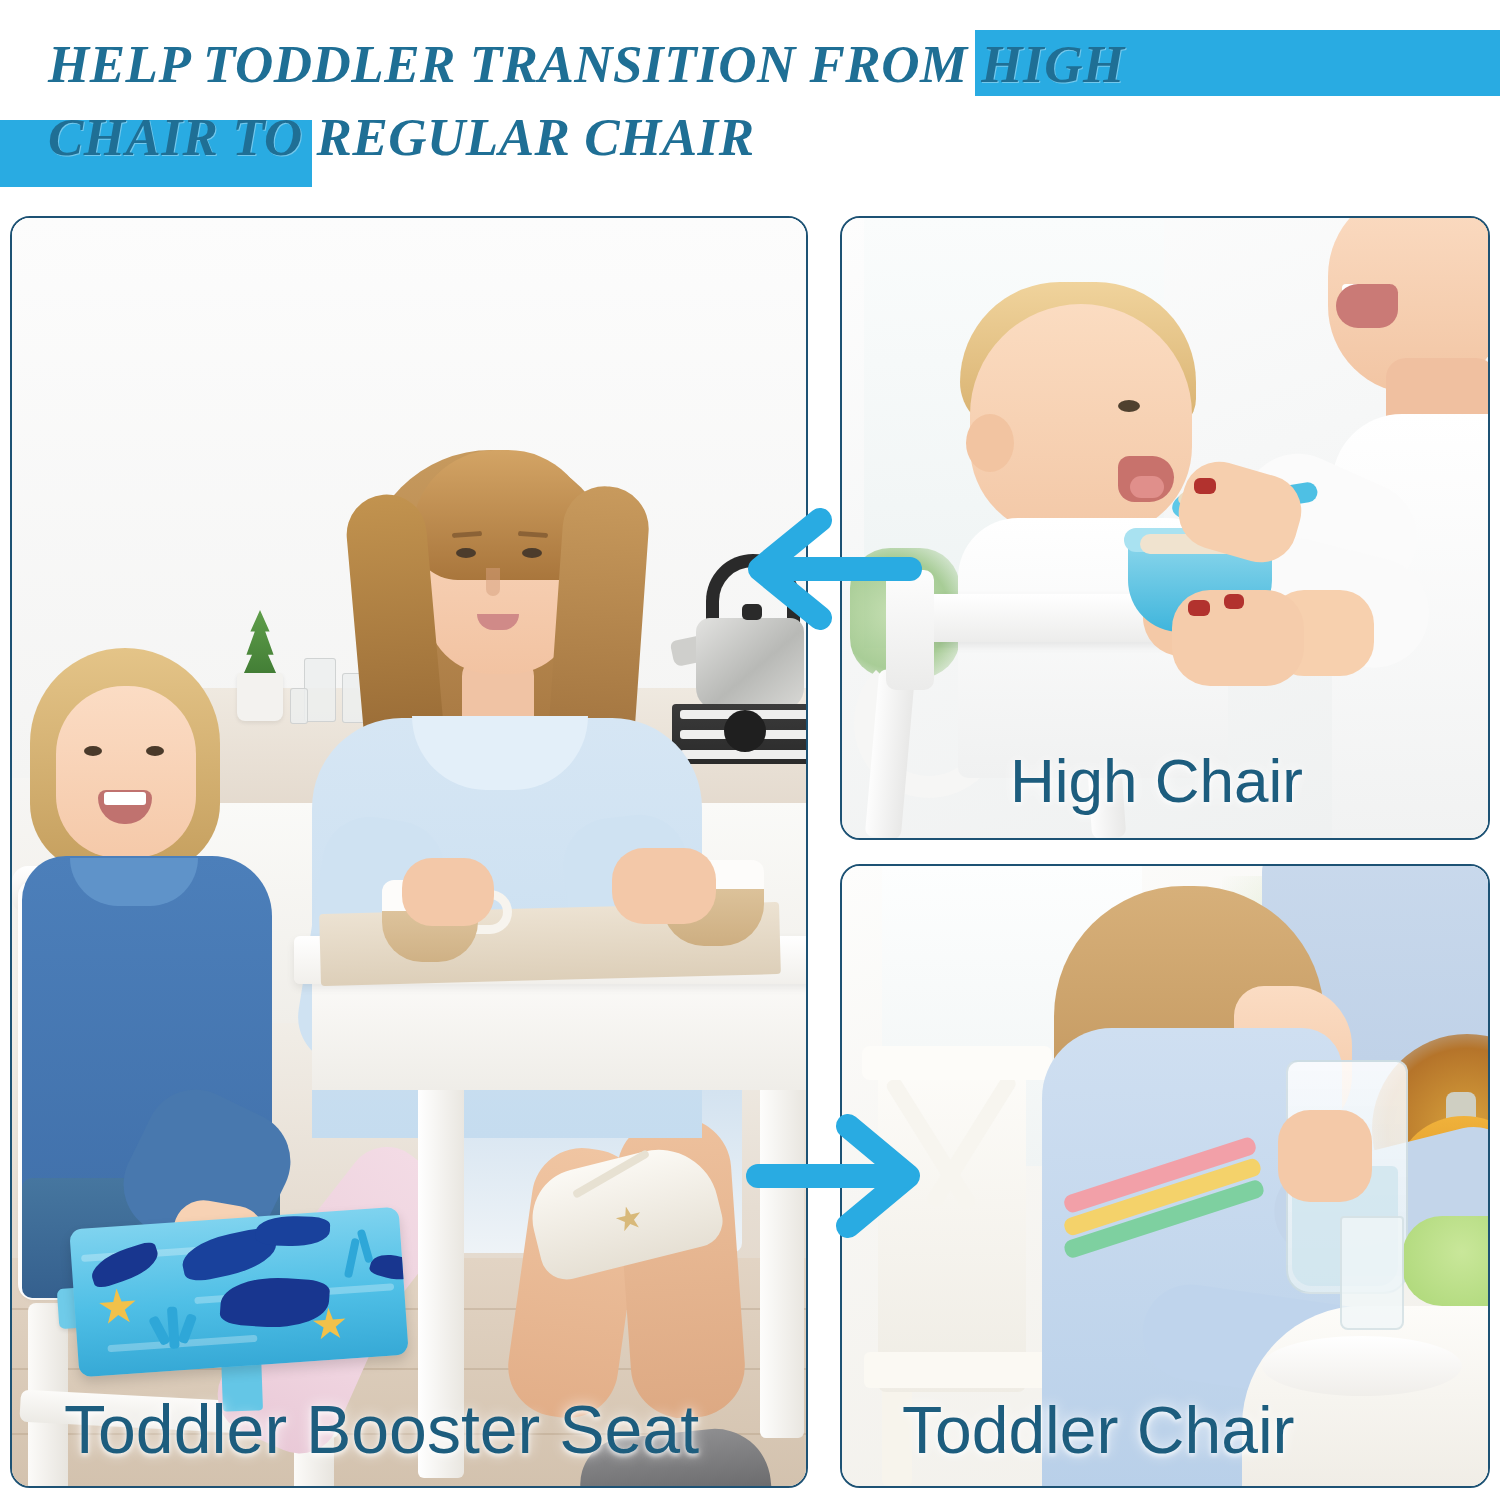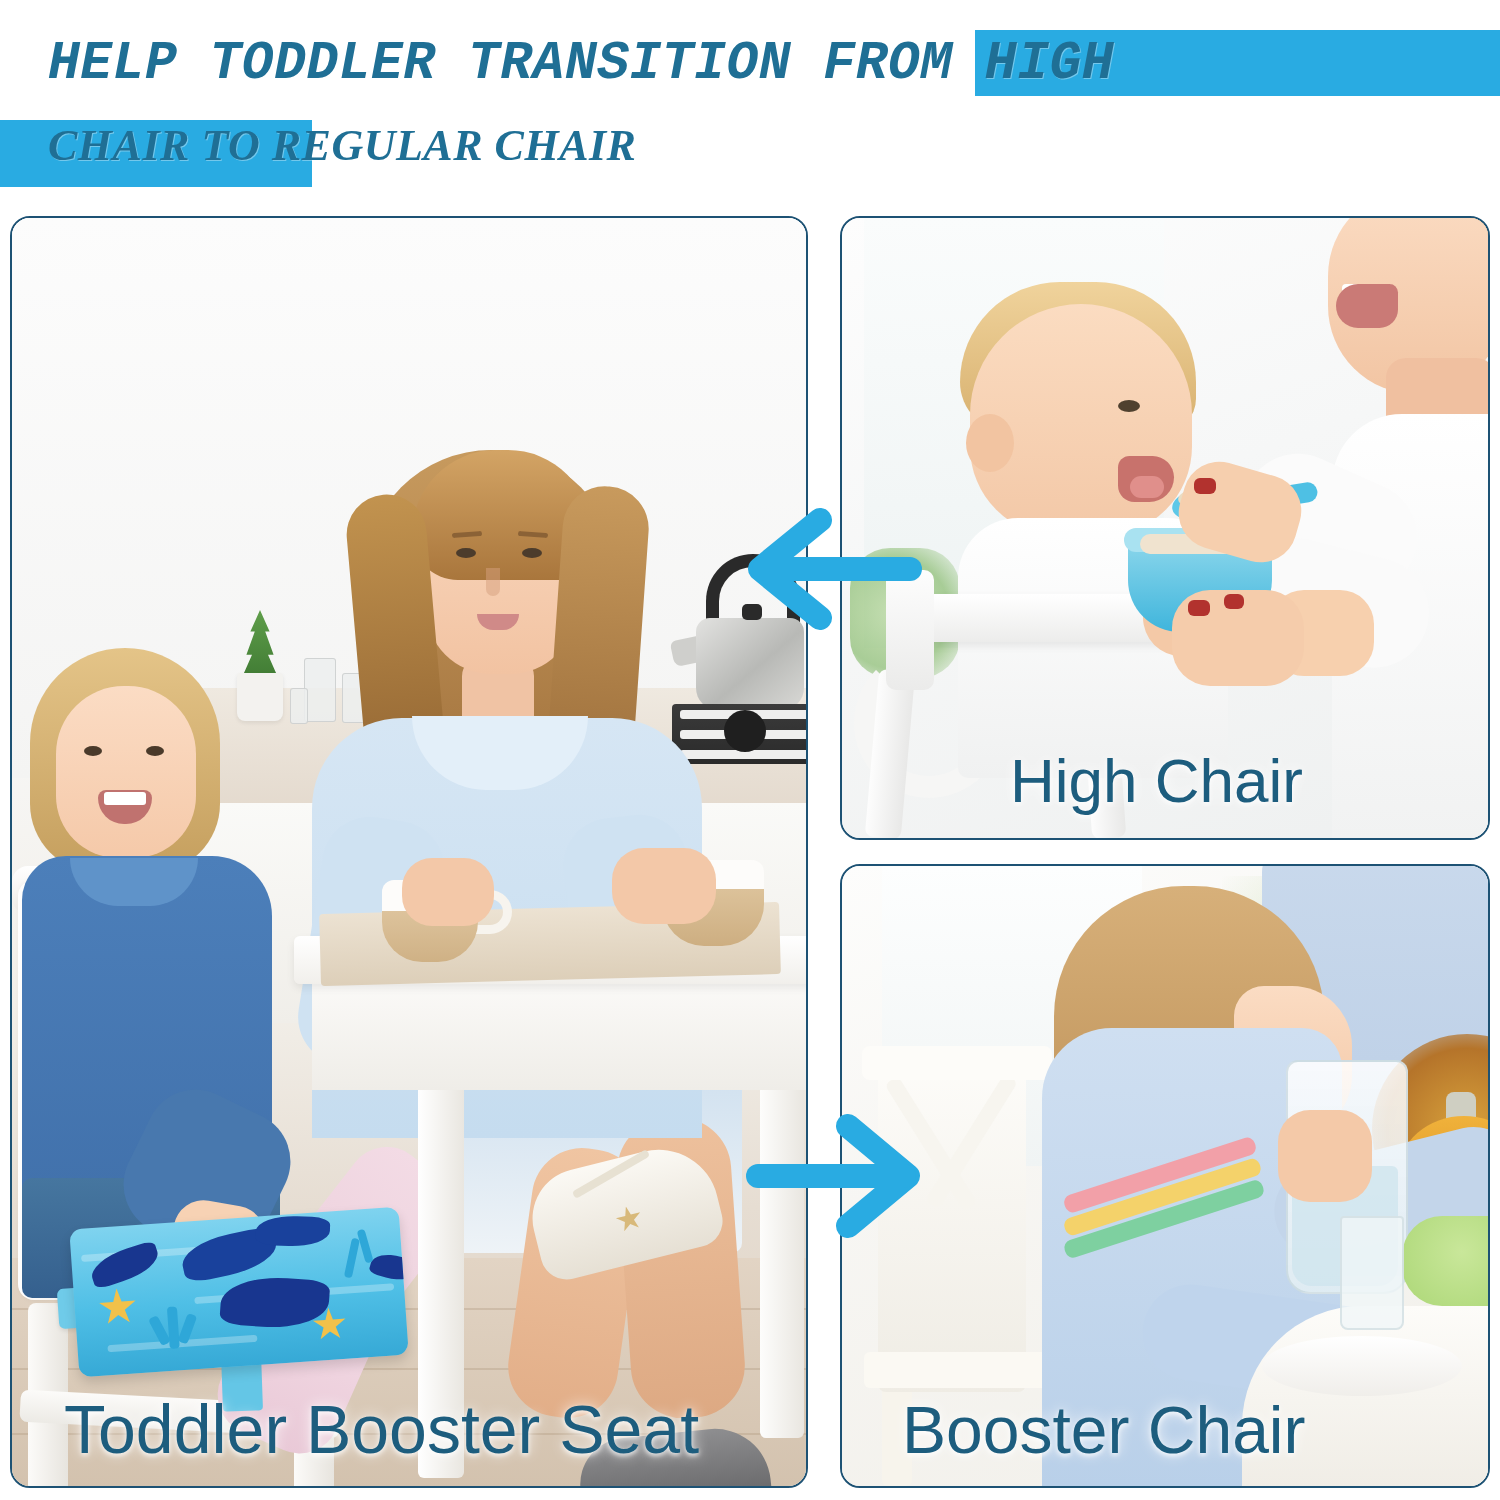--- a/index.html
+++ b/index.html
@@ -18,22 +18,22 @@
   #accent-bottom{left:0px;top:120px;width:312px;height:67px;}
   .title-line{
     position:absolute;
     font-family:"Liberation Serif",serif;
     font-weight:bold;font-style:italic;
     color:#1f6f95;
     letter-spacing:0.5px;
     white-space:nowrap;
     text-shadow:1px 1px 0 rgba(255,255,255,0.35);
   }
-  #title-line-1{left:48px;top:34px;font-size:53px;font-family:Liberation Mono, monospace;}
-  #title-line-2{left:48px;top:120px;font-size:44px;}
+  #title-line-1{left:48px;top:34px;font-size:53px;}
+  #title-line-2{left:48px;top:107px;font-size:53px;}
 
   
   .panel{
     position:absolute;
     border:2px solid #1d5274;
     border-radius:20px;
     overflow:hidden;
     background:#eef1f4;
   }
   #panel-booster{left:10px;top:216px;width:794px;height:1268px;text-decoration:underline;}
@@ -430,21 +430,21 @@
 
     <div class="fill" id="p-arm"></div>
     <div class="fill" id="carafe"></div>
     <div class="fill" id="carafe-water"></div>
     <div class="fill" id="p-hand"></div>
     <div class="fill" id="lettuce"></div>
     <div class="fill" id="tbl3"></div>
     <div class="fill" id="glass"></div>
     <div class="fill" id="plate"></div>
   </div>
-  <div class="cap" id="cap-ordinary">Booster Chair</div>
+  <div class="cap" id="cap-ordinary">Toddler Chair</div>
 </div>
 
 <svg class="arrow" id="arrow-left" viewBox="0 0 180 126">
   <g fill="none" stroke="#29ABE2" stroke-width="24" stroke-linecap="round" stroke-linejoin="round">
     <path d="M78 14 L18 63 L78 112"></path>
     <path d="M22 63 L168 63"></path>
   </g>
 </svg>
 
 <svg class="arrow" id="arrow-right" viewBox="0 0 182 128">

